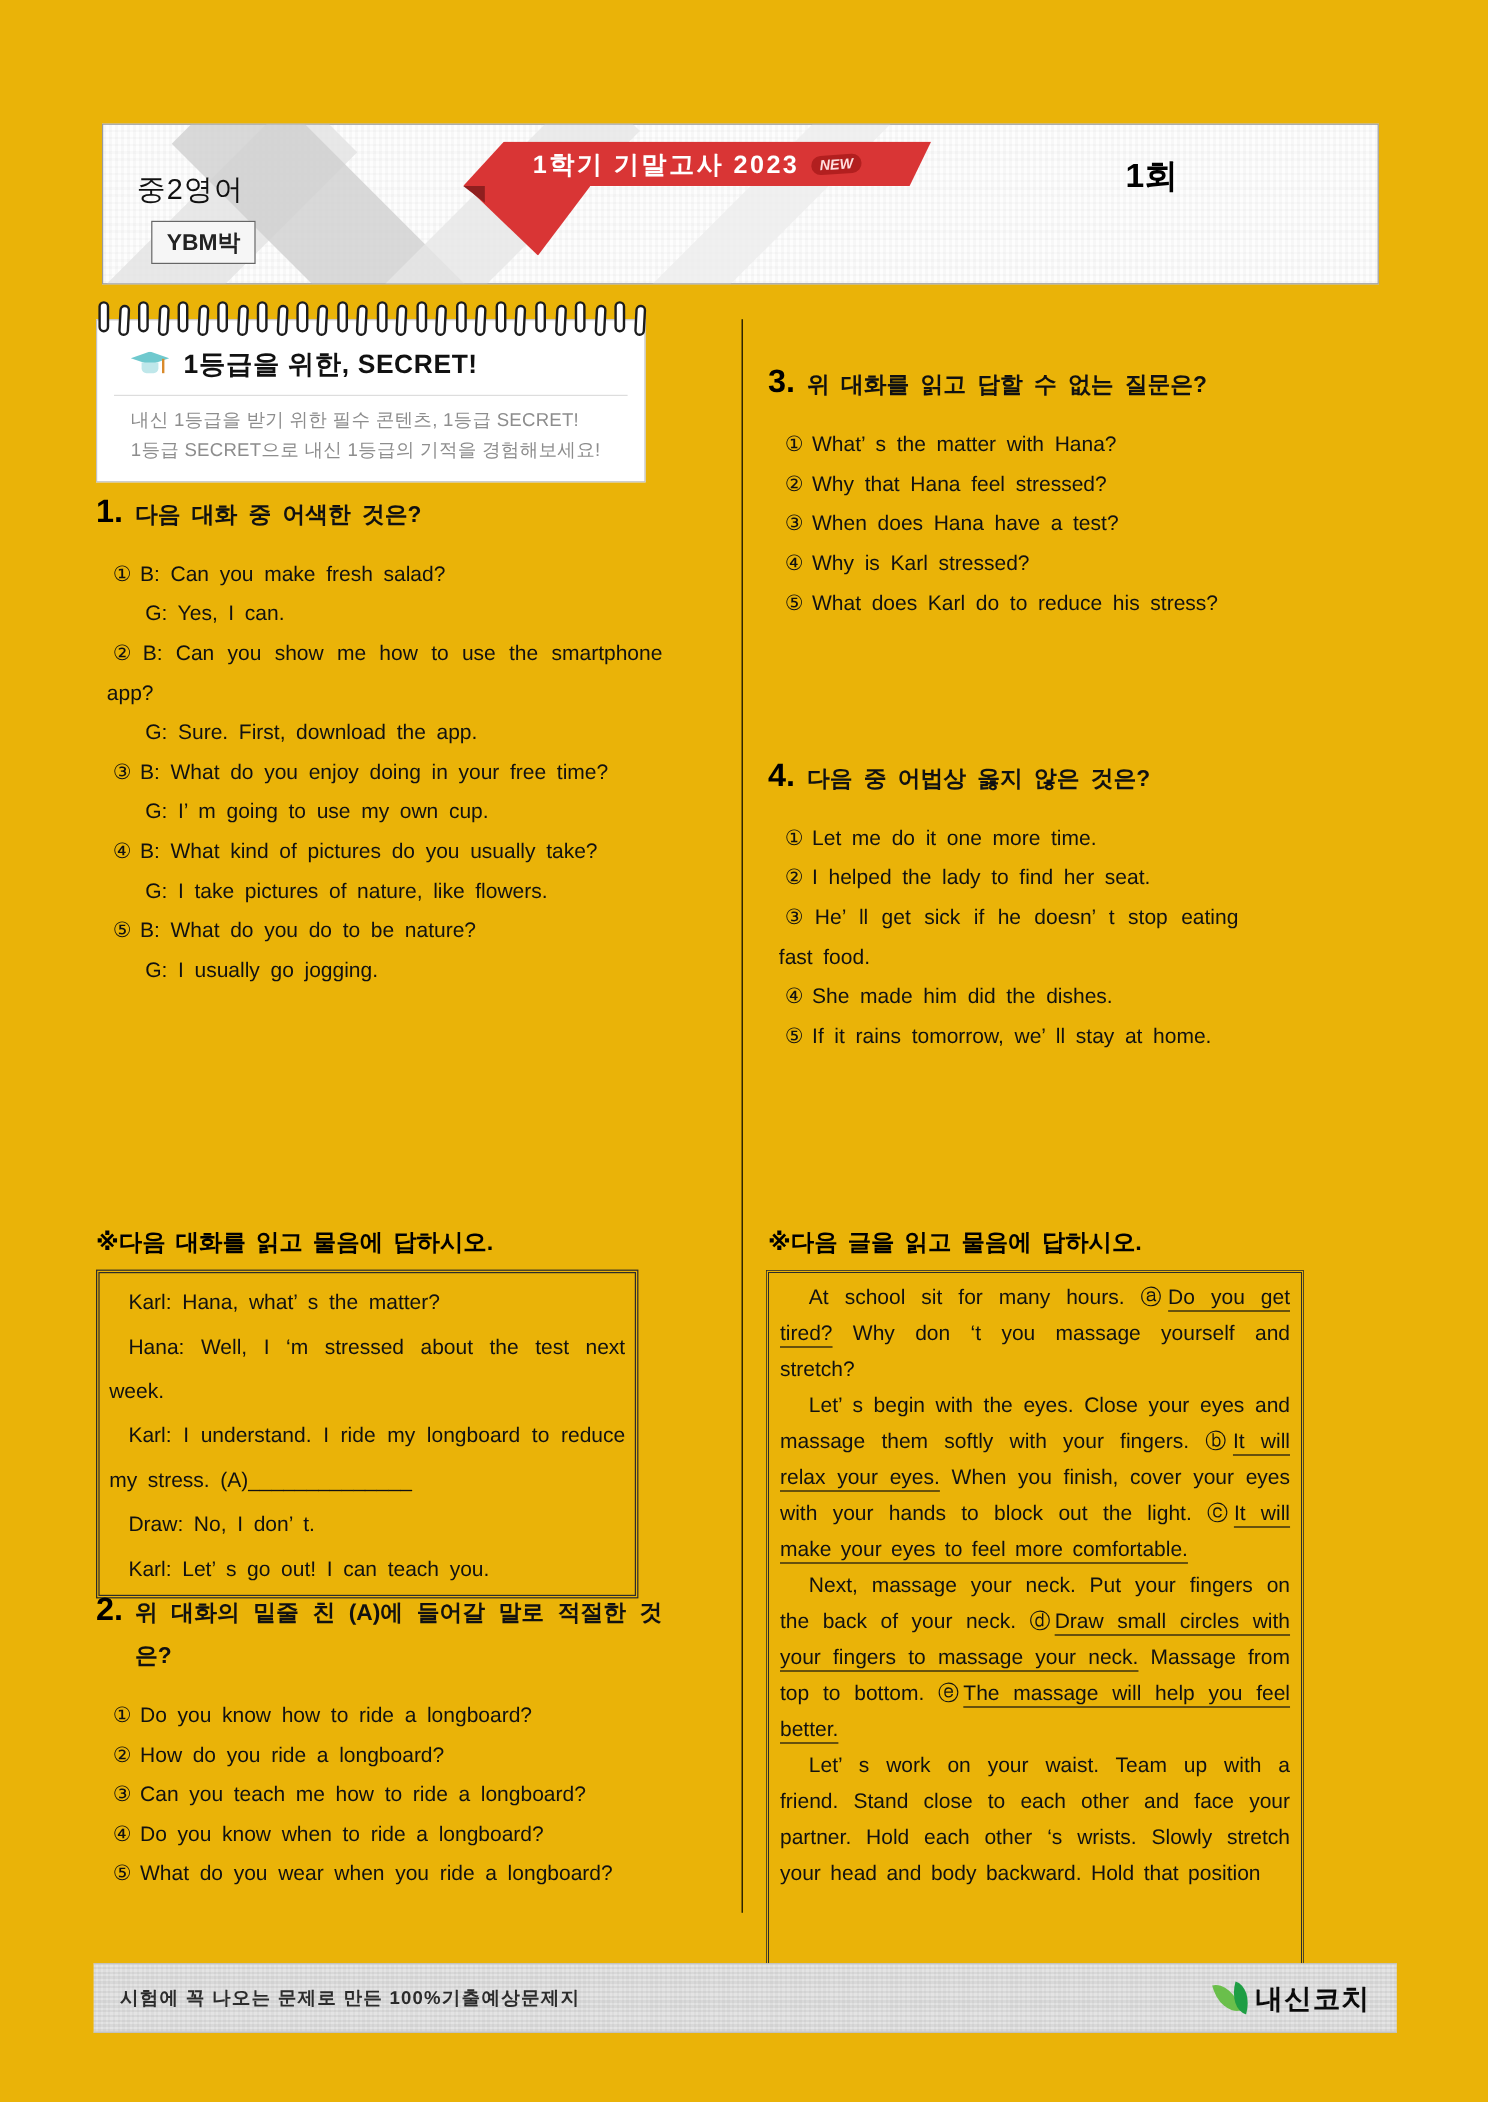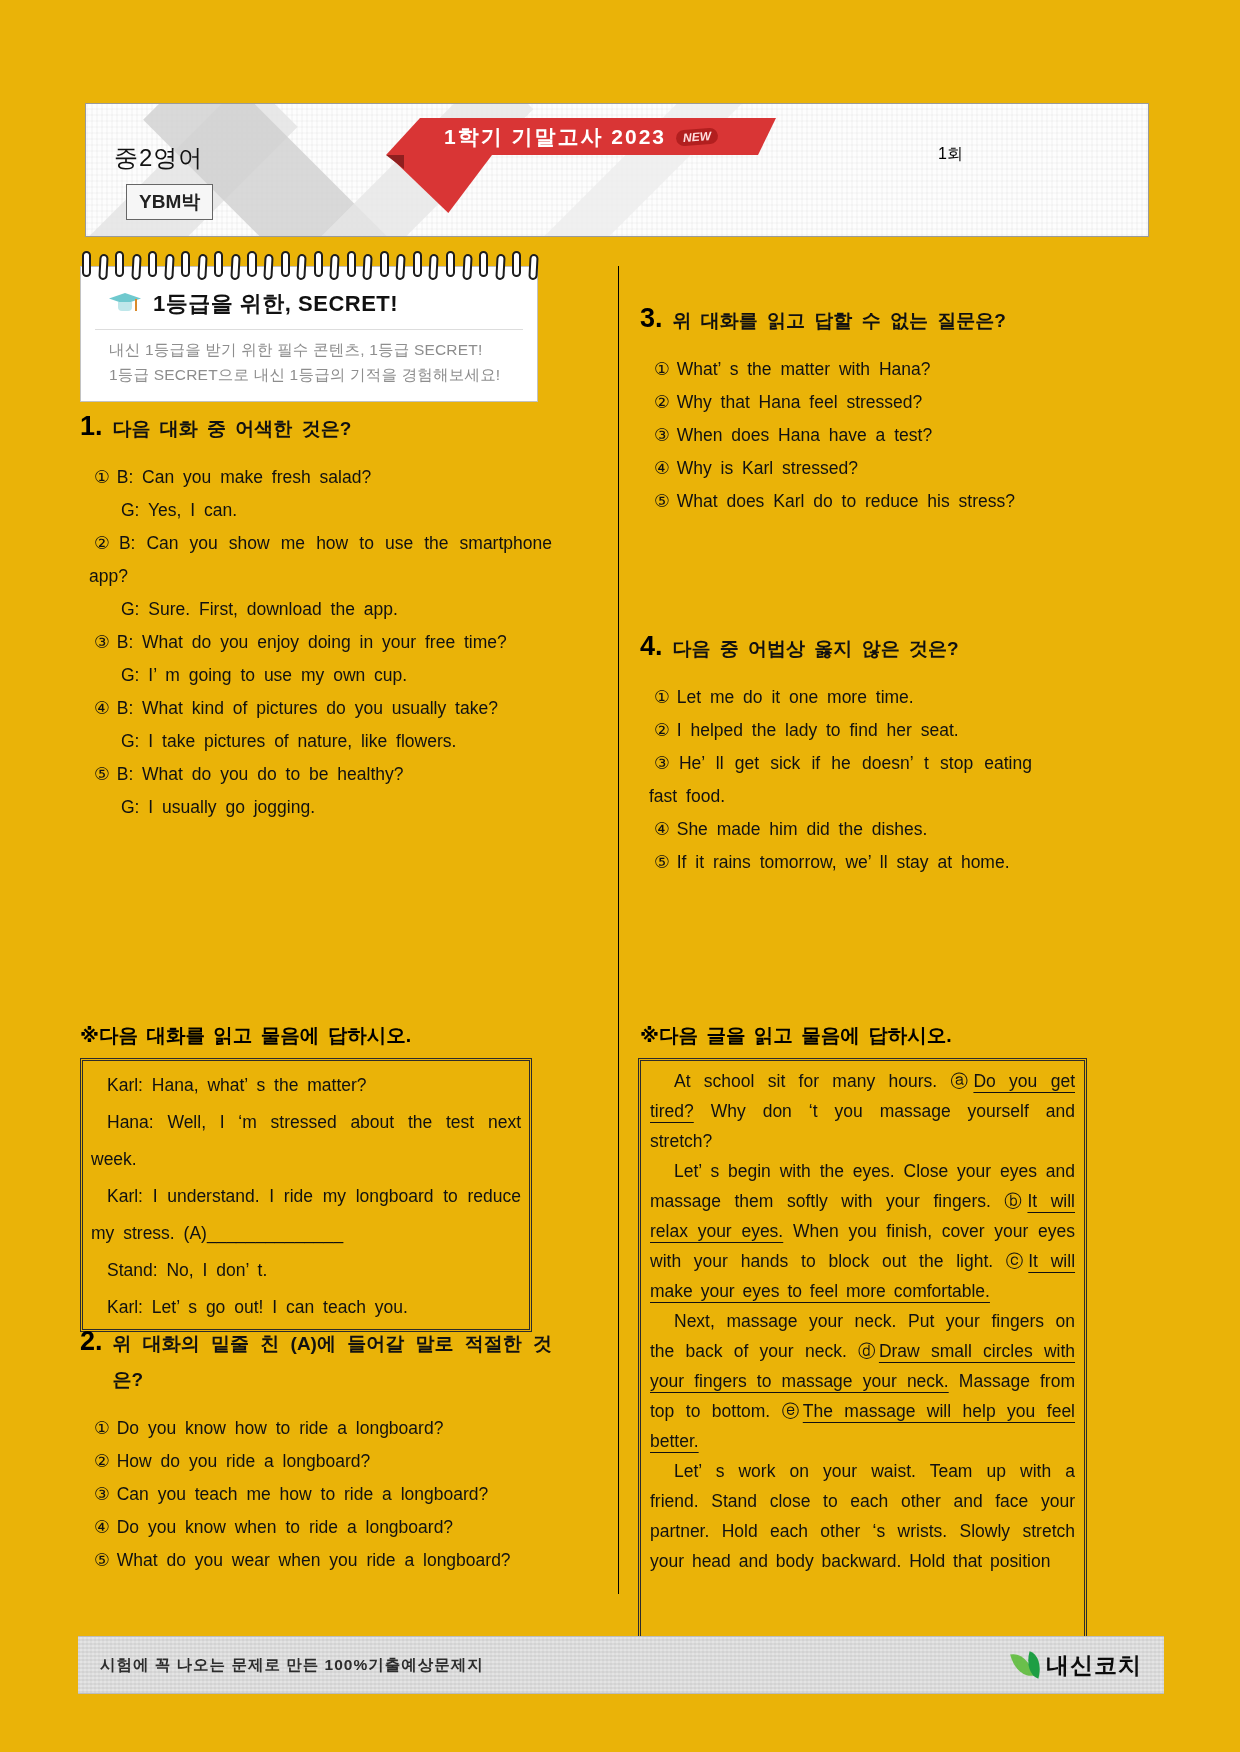--- a/index.html
+++ b/index.html
@@ -29,21 +29,21 @@
     font-style:italic;padding:1px 7px;border-radius:9px;transform:rotate(-4deg);}
   .banner-fold{position:absolute;left:300px;top:51px;width:0;height:0;
     border-top:14px solid #8f1f1f;border-left:18px solid transparent;}
   .red-tri{position:absolute;left:302px;top:51px;width:104px;height:58px;background:#d93535;
     clip-path:polygon(0 0,100% 0,58% 100%);}
   .brand{position:absolute;left:300px;top:56px;display:flex;align-items:flex-end;gap:14px;}
   .brand-grade{font-size:50px;font-weight:900;color:#0e0e0e;letter-spacing:2px;line-height:1;
     text-shadow:1px 1px 0 #3a3a3a;}
   .brand-secret{font-size:56px;font-weight:900;color:#cc2127;letter-spacing:3px;line-height:.95;
     text-shadow:1px 1px 0 #8f1518;}
-  .round{position:absolute;left:852px;top:40px;font-size:16px;font-weight:400;color:#000;}
+  .round{position:absolute;left:852px;top:24px;font-size:28px;font-weight:700;color:#000;}
 
   
   .spiral{position:absolute;left:82px;top:251px;width:456px;height:27px;display:flex;gap:7.5px;z-index:3;}
   .spiral i{display:block;width:9px;height:22px;border:2.5px solid #1d1d1d;border-radius:5px;background:#fff;}
   .spiral i:nth-child(even){transform:translateY(3px) rotate(3deg);}
 
   
   .promo{position:absolute;left:80px;top:266px;width:456px;height:134px;border:1px solid #c2c2c2;background:#fff;z-index:2;}
   .promo-title-row{display:flex;align-items:center;gap:10px;padding:22px 0 10px 28px;}
   .cap-icon{position:relative;width:34px;height:26px;display:inline-block;}
@@ -169,31 +169,31 @@
     </div>
     <div class="opts">
       <p class="opt-b"><span class="onum">①</span><span>B: Can you make fresh salad?</span></p>
       <p class="opt-g">G: Yes, I can.</p>
       <p class="opt-b"><span class="onum">②</span><span>B: Can you show me how to use the smartphone app?</span></p>
       <p class="opt-g">G: Sure. First, download the app.</p>
       <p class="opt-b"><span class="onum">③</span><span>B: What do you enjoy doing in your free time?</span></p>
       <p class="opt-g">G: I’ m going to use my own cup.</p>
       <p class="opt-b"><span class="onum">④</span><span>B: What kind of pictures do you usually take?</span></p>
       <p class="opt-g">G: I take pictures of nature, like flowers.</p>
-      <p class="opt-b"><span class="onum">⑤</span><span>B: What do you do to be healthy?</span></p>
+      <p class="opt-b"><span class="onum">⑤</span><span>B: What do you do to be nature?</span></p>
       <p class="opt-g">G: I usually go jogging.</p>
     </div>
   </section>
 
   <div class="sec-head" style="left:80px;top:1022px;width:470px;">※다음 대화를 읽고 물음에 답하시오.</div>
   <div class="dlg-box">
     <p>Karl: Hana, what’ s the matter?</p>
     <p>Hana: Well, I ‘m stressed about the test next week.</p>
     <p>Karl: I understand. I ride my longboard to reduce my stress. (A)______________</p>
-    <p>Stand: No, I don’ t.</p>
+    <p>Draw: No, I don’ t.</p>
     <p>Karl: Let’ s go out! I can teach you.</p>
   </div>
 
   <section class="qblock" style="left:80px;top:1326px;width:472px;">
     <div class="q-head">
       <span class="q-no">2.</span>
       <span class="q-prompt">위 대화의 밑줄 친 (A)에 들어갈 말로 적절한 것은?</span>
     </div>
     <div class="opts">
       <p class="opt"><span class="onum">①</span><span>Do you know how to ride a longboard?</span></p>

